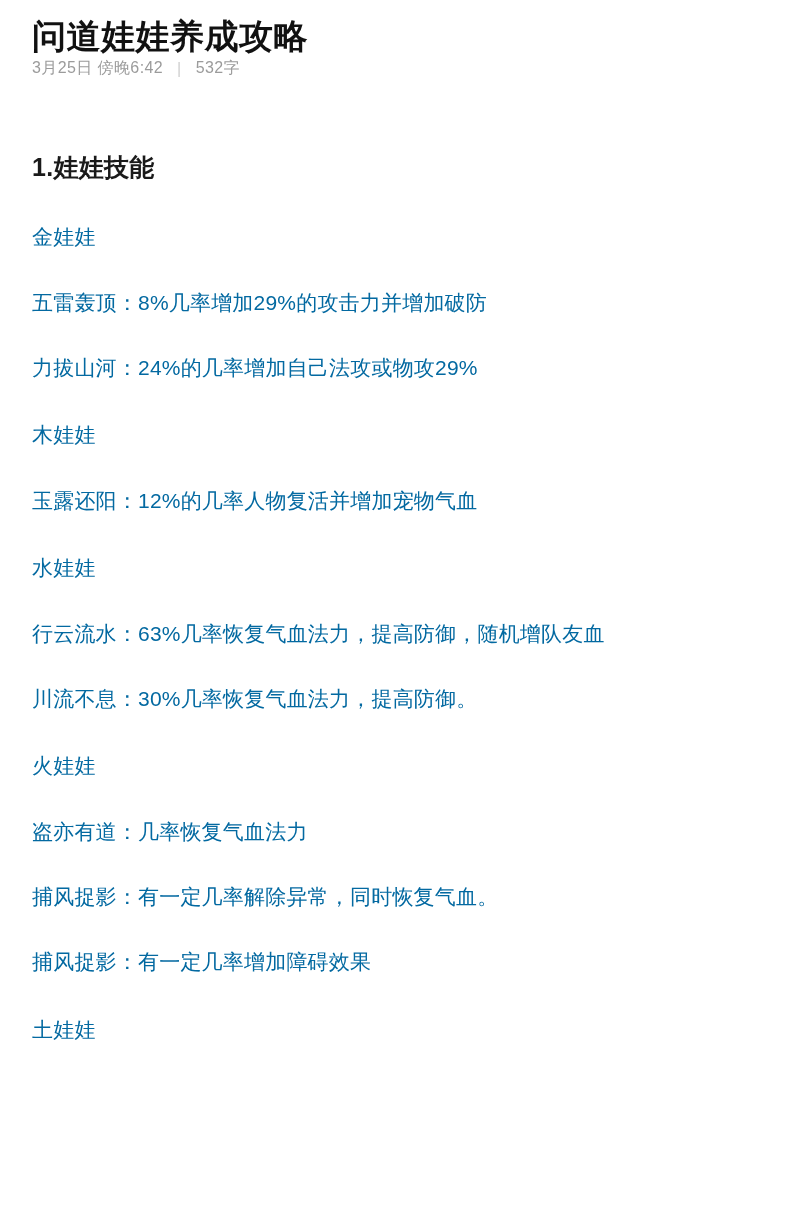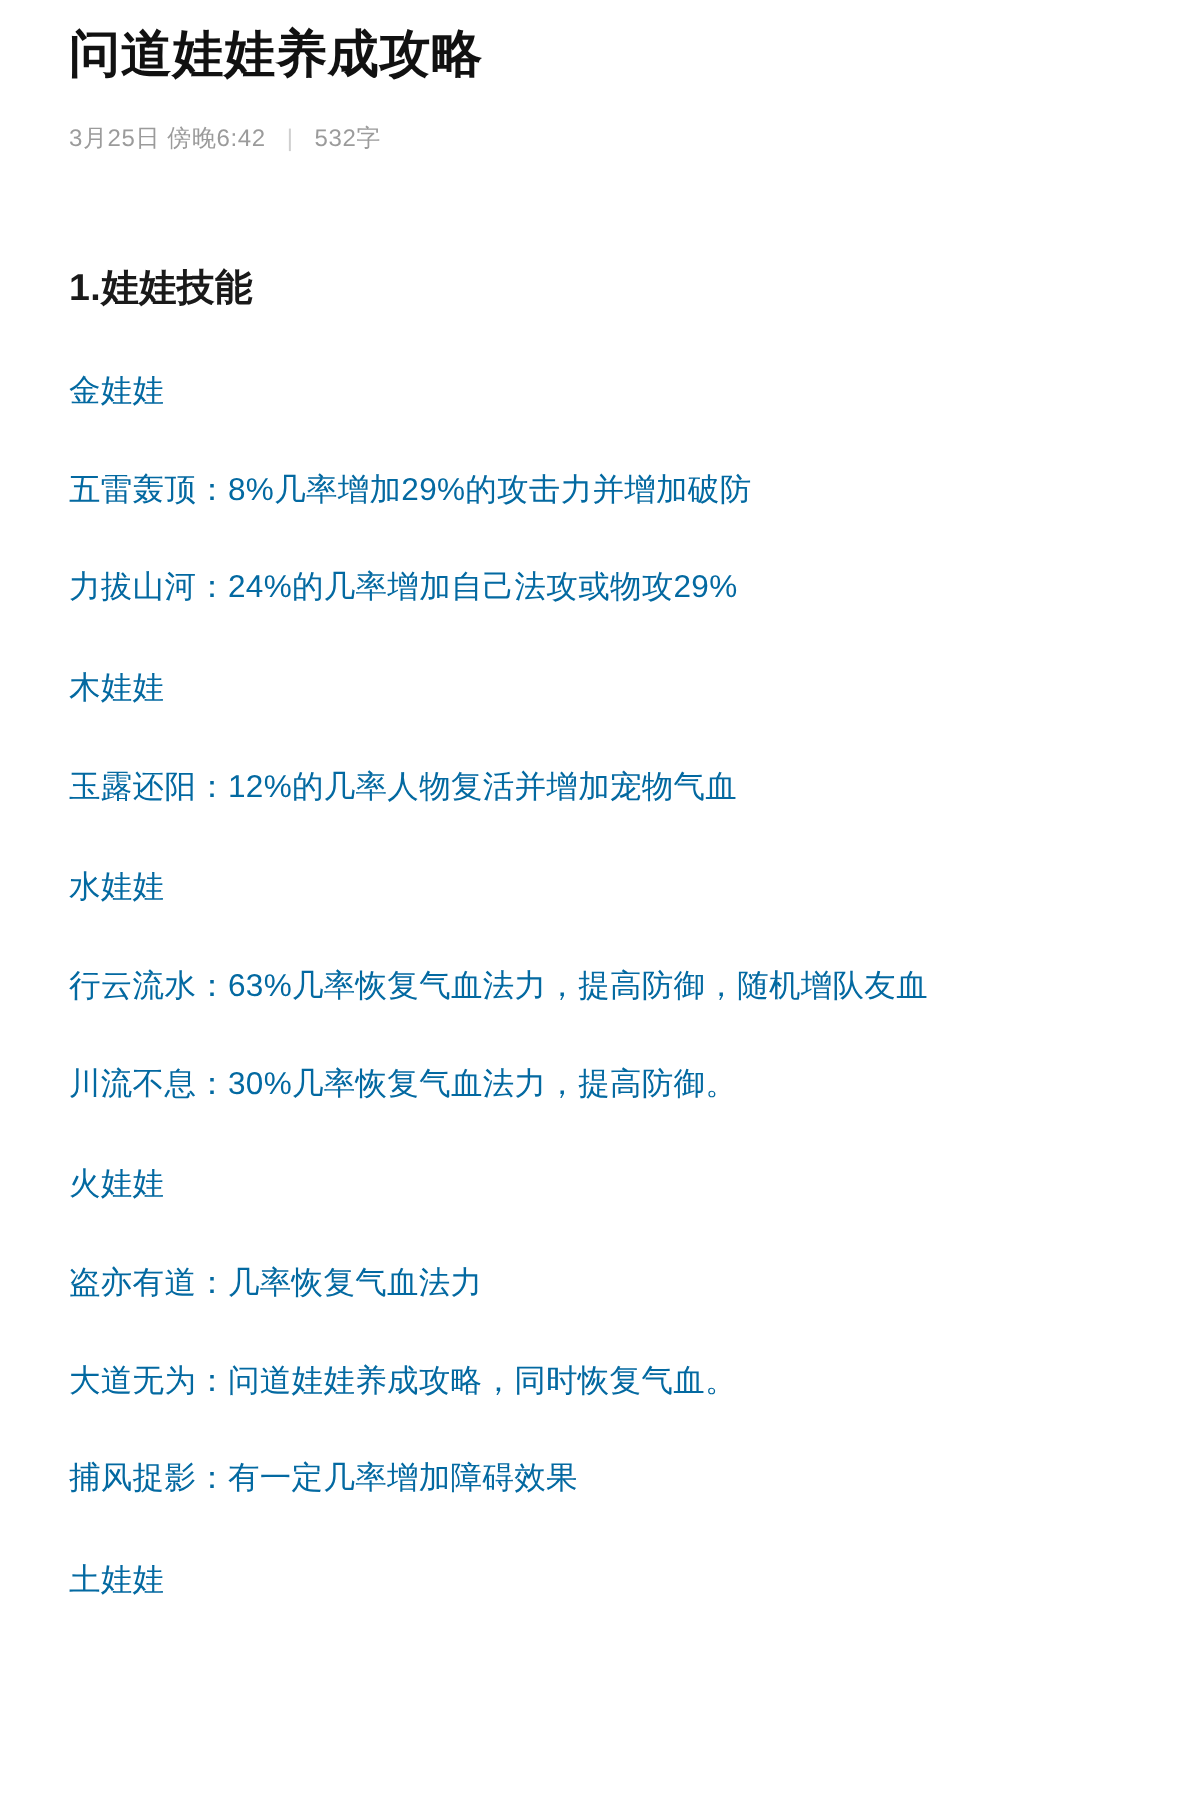--- a/index.html
+++ b/index.html
@@ -11,32 +11,31 @@
     width: 800px;
     height: 1206px;
     overflow: hidden;
     font-family: "Liberation Sans", "DejaVu Sans", sans-serif;
     color: #1a1a1a;
     -webkit-font-smoothing: antialiased;
   }
   .page {
     width: 788px;
     box-sizing: border-box;
-    padding: 0 46px;
+    padding: 0 32px;
   }
   .title {
     font-size: 34px;
     font-weight: bold;
     line-height: 1.3;
     letter-spacing: 0.5px;
     color: #111111;
     margin: 14px 0 0 0;
   }
   .meta {
-    margin-top: 24px;
     font-size: 16px;
     color: #9b9b9b;
     letter-spacing: 0.4px;
     display: flex;
     align-items: center;
   }
   .meta .sep {
     display: inline-block;
     margin: 0 14px;
     color: #cfcfcf;
@@ -80,18 +79,18 @@
 
   <p class="para sub">木娃娃</p>
   <p class="para">玉露还阳：12%的几率人物复活并增加宠物气血</p>
 
   <p class="para sub">水娃娃</p>
   <p class="para">行云流水：63%几率恢复气血法力，提高防御，随机增队友血</p>
   <p class="para">川流不息：30%几率恢复气血法力，提高防御。</p>
 
   <p class="para sub">火娃娃</p>
   <p class="para">盗亦有道：几率恢复气血法力</p>
-  <p class="para">大道无为：问道娃娃养成攻略，同时恢复气血。</p>
+  <p class="para">捕风捉影：有一定几率解除异常，同时恢复气血。</p>
 
   <p class="para">捕风捉影：有一定几率增加障碍效果</p>
   <p class="para sub">土娃娃</p>
 
 </div>
 
 </body></html>

